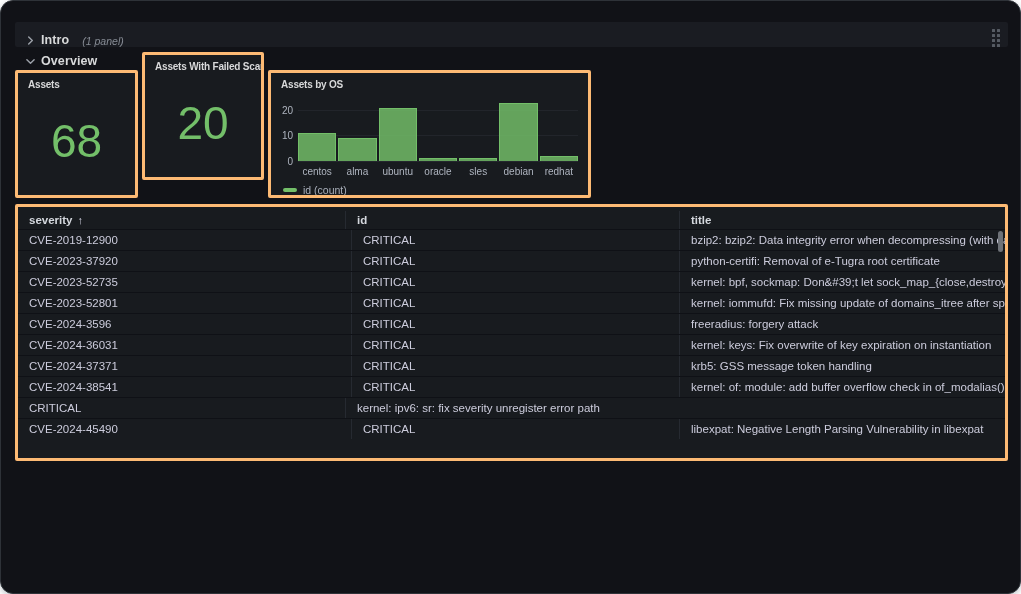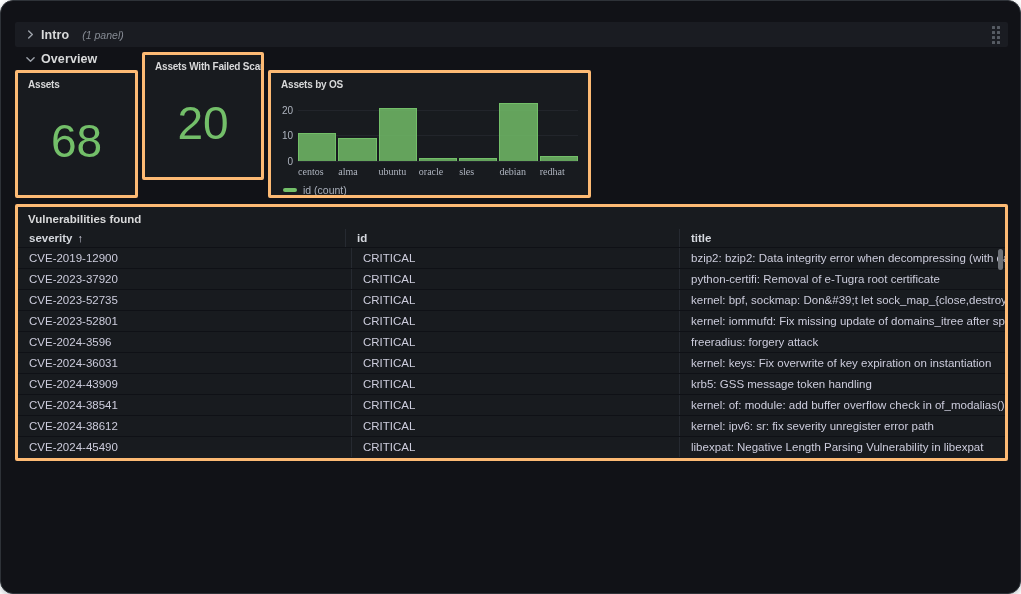--- a/index.html
+++ b/index.html
@@ -11,21 +11,21 @@
     background: #111217;
     border-radius: 13px;
     border: 1px solid #2e3238;
     box-shadow: 0 2px 6px rgba(120,130,140,0.45);
     overflow: hidden;
   }
 
   
   .row-header {
     position: absolute; left: 14px; width: 993px;
-    display: flex; align-items: center;
+    display: flex; align-items: flex-end;
     color: #d8d9da;
   }
   .row-intro { top: 21px; height: 25px; background: #1a1c22; border-radius: 2px; padding: 0 8px; }
   .row-overview { top: 49px; height: 18px; padding: 0 8px; background: transparent; }
   .row-chevron { width: 14px; height: 14px; display: flex; align-items: center; justify-content: center; margin-right: 4px; }
   .row-title { font-size: 12.5px; font-weight: 700; letter-spacing: .1px; }
   .row-count { font-size: 10.5px; font-style: italic; color: #868b94; margin-left: 13px; }
   .drag-handle {
     margin-left: auto; display: grid;
     grid-template-columns: 3px 3px; grid-template-rows: repeat(4, 3px);
@@ -69,21 +69,21 @@
     border-bottom: 1px solid #24272e;
   }
   .gridline { position: absolute; left: 0; right: 0; height: 1px; background: #22252b; z-index: 0; }
   .bar-col { flex: 1; height: 100%; display: flex; align-items: flex-end; z-index: 1; }
   .bar {
     width: 100%;
     background: rgba(115, 191, 105, 0.83);
     border: 1px solid #73BF69; border-bottom: none;
   }
   .x-labels { display: flex; gap: 2px; margin-left: 21px; margin-top: 4px; }
-  .xlab { flex: 1; text-align: left; font-size: 10px; color: #aeb4bf; font-family: Liberation Serif, serif; }
+  .xlab { flex: 1; text-align: center; font-size: 10px; color: #aeb4bf; }
   .legend-row { display: flex; align-items: center; gap: 6px; margin: 7px 0 0 12px; }
   .legend-marker { width: 14px; height: 4px; border-radius: 2px; background: #73BF69; flex: none; }
   .legend-label { font-size: 10.5px; color: #a9afba; }
 
   
   .table-wrap { position: relative; flex: 1; margin-top: 4px; overflow: hidden; }
   .thead { display: flex; height: 18px; align-items: center; }
   .hcell {
     font-size: 11.5px; font-weight: 700; color: #d5d8de;
     padding-left: 11px; height: 100%; display: flex; align-items: center; gap: 5px;
@@ -194,21 +194,20 @@
           <div class="xlab">redhat</div>
         </div>
     </div>
     <div class="legend-row">
       <span class="legend-marker"></span>
       <span class="legend-label">id (count)</span>
     </div>
   </div>
 
   <div class="panel" id="panel-vulns">
-    <div class="panel-title" style="font-size:11.5px; letter-spacing:0;">Vulnerabilities found</div>
     <div class="table-wrap">
       <div class="thead">
         <div class="hcell col1">
           <span>severity</span>
           <span class="sort-arrow">↑</span>
         </div>
         <div class="hcell col0">
           <span>id</span>
         </div>
         <div class="hcell col2">
@@ -240,31 +239,30 @@
             <div class="tcell col0">CVE-2024-3596</div>
             <div class="tcell col1">CRITICAL</div>
             <div class="tcell col2">freeradius: forgery attack</div>
           </div>
           <div class="trow">
             <div class="tcell col0">CVE-2024-36031</div>
             <div class="tcell col1">CRITICAL</div>
             <div class="tcell col2">kernel: keys: Fix overwrite of key expiration on instantiation</div>
           </div>
           <div class="trow">
-            <div class="tcell col0">CVE-2024-43909</div>
+            <div class="tcell col0">CVE-2024-37371</div>
             <div class="tcell col1">CRITICAL</div>
             <div class="tcell col2">krb5: GSS message token handling</div>
           </div>
           <div class="trow">
             <div class="tcell col0">CVE-2024-38541</div>
             <div class="tcell col1">CRITICAL</div>
             <div class="tcell col2">kernel: of: module: add buffer overflow check in of_modalias()</div>
           </div>
           <div class="trow">
-            <div class="tcell col0">CVE-2024-38612</div>
             <div class="tcell col1">CRITICAL</div>
             <div class="tcell col2">kernel: ipv6: sr: fix severity unregister error path</div>
           </div>
           <div class="trow">
             <div class="tcell col0">CVE-2024-45490</div>
             <div class="tcell col1">CRITICAL</div>
             <div class="tcell col2">libexpat: Negative Length Parsing Vulnerability in libexpat</div>
           </div>
         </div>
       <div class="scroll-thumb"></div>

